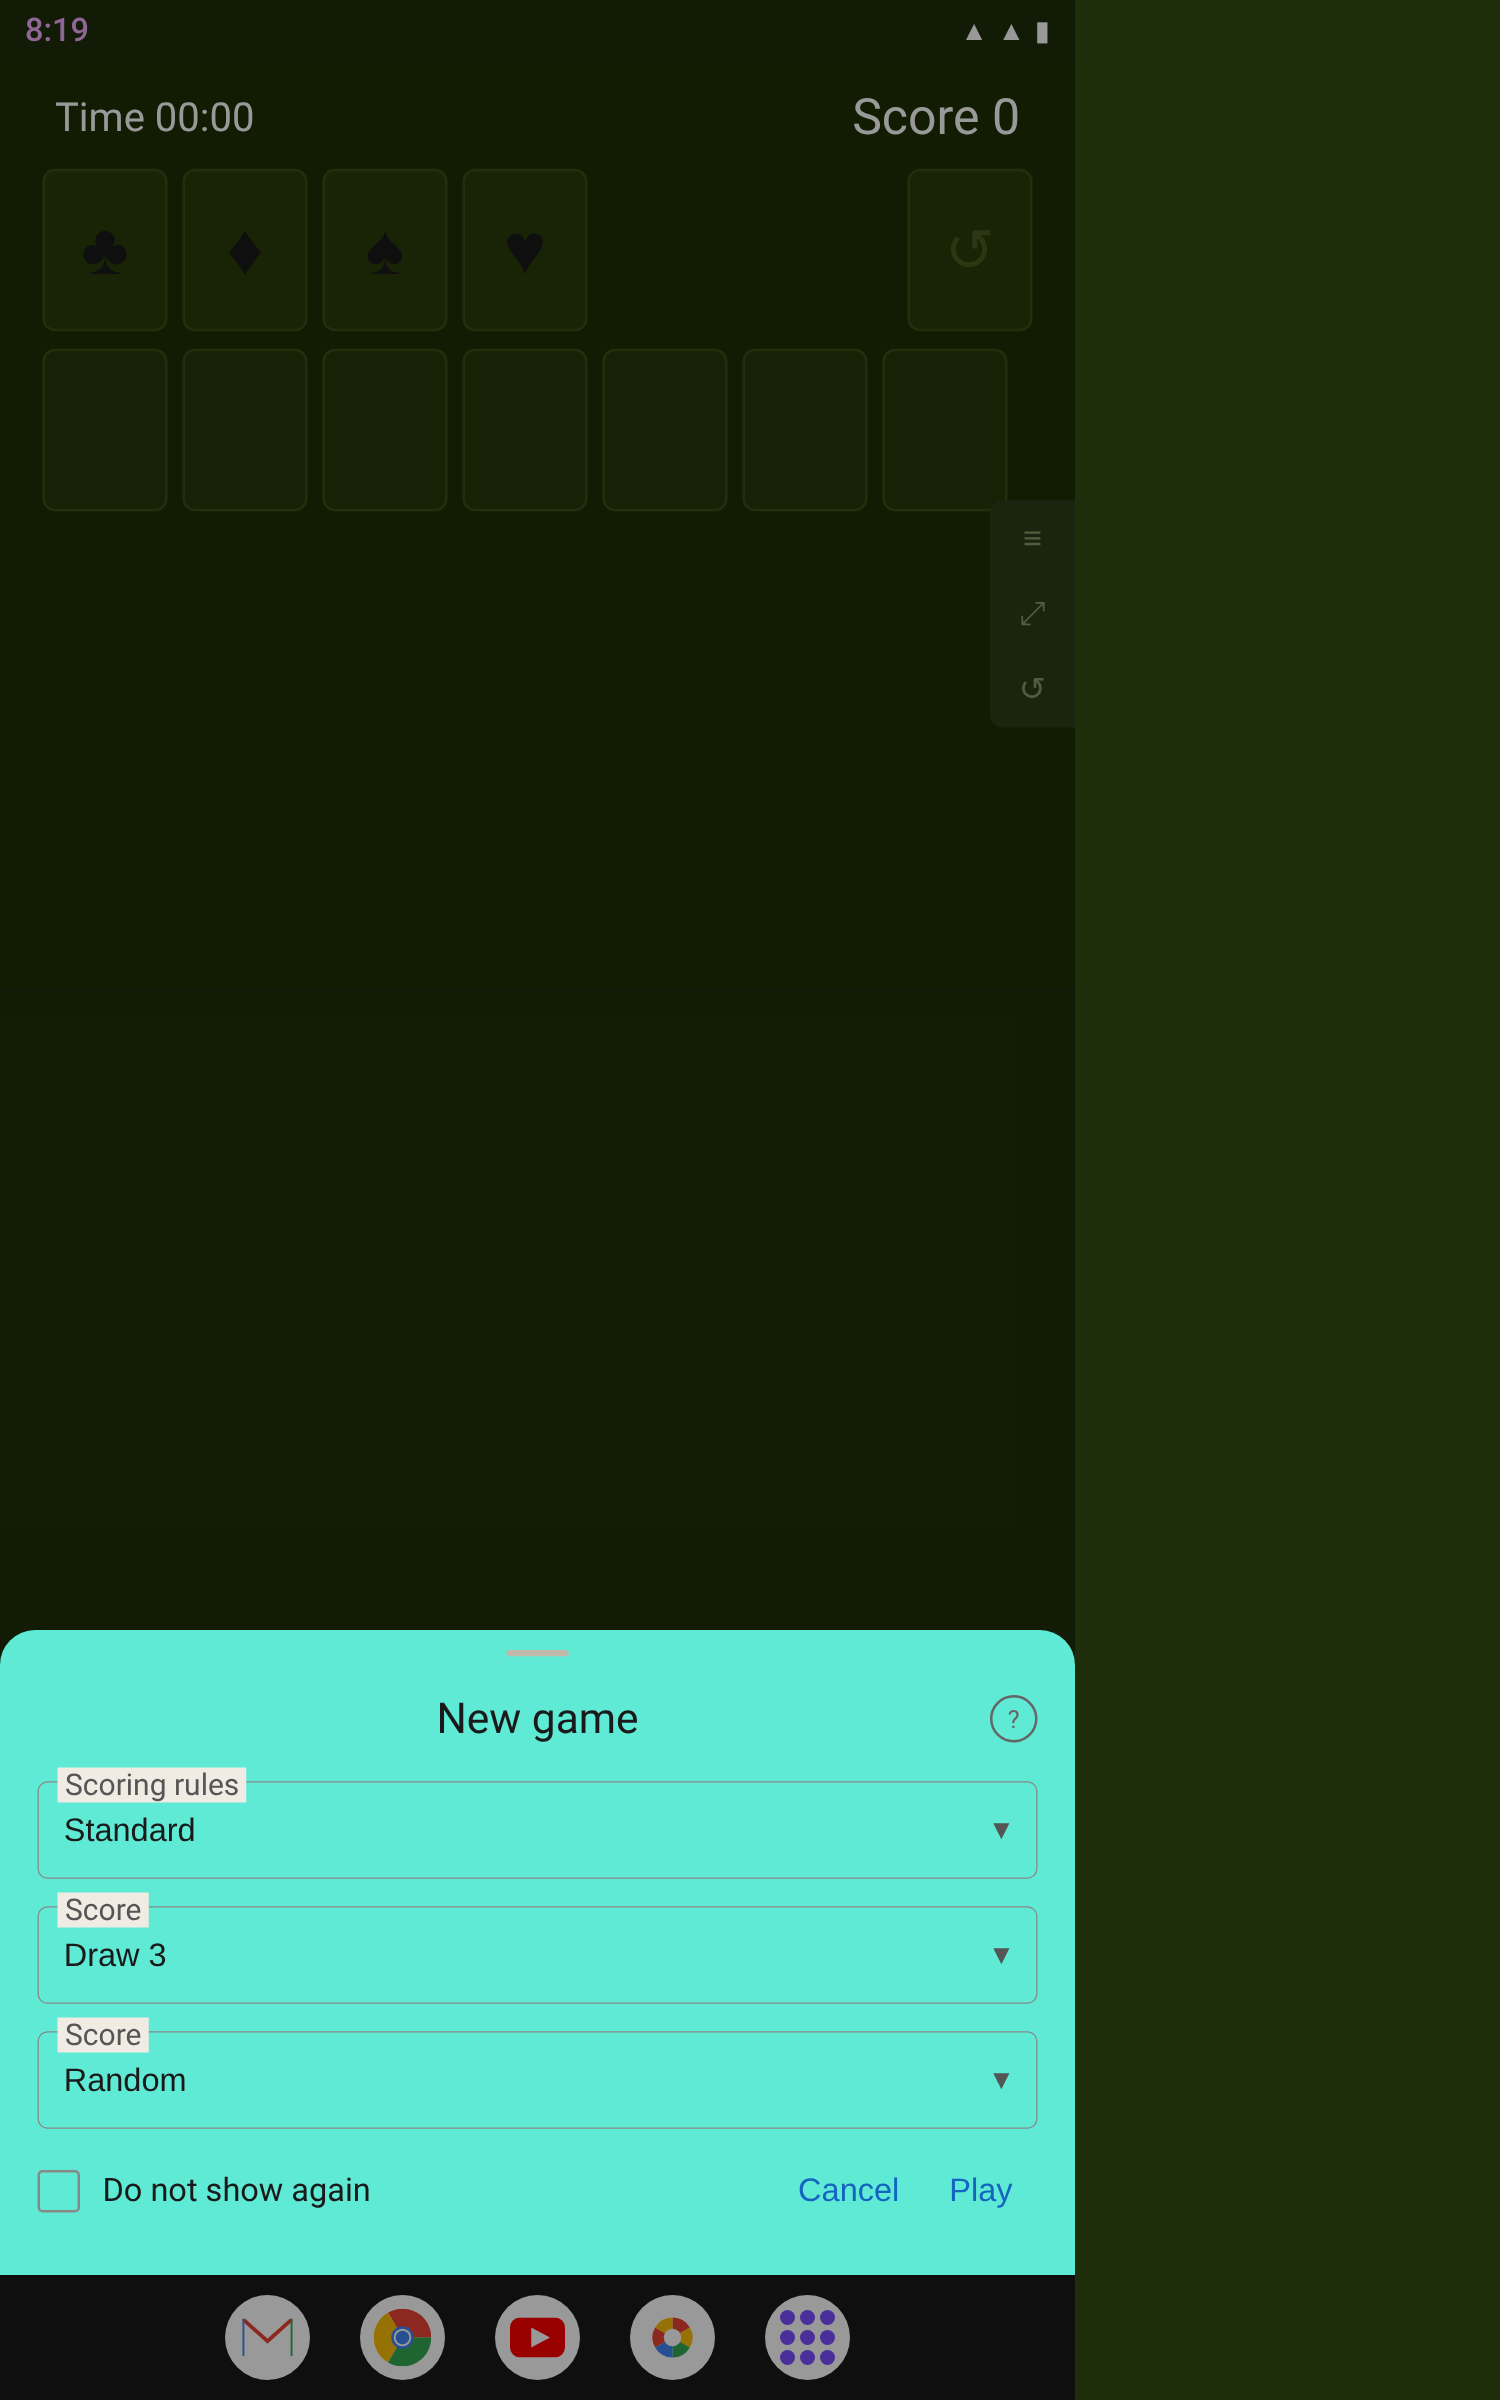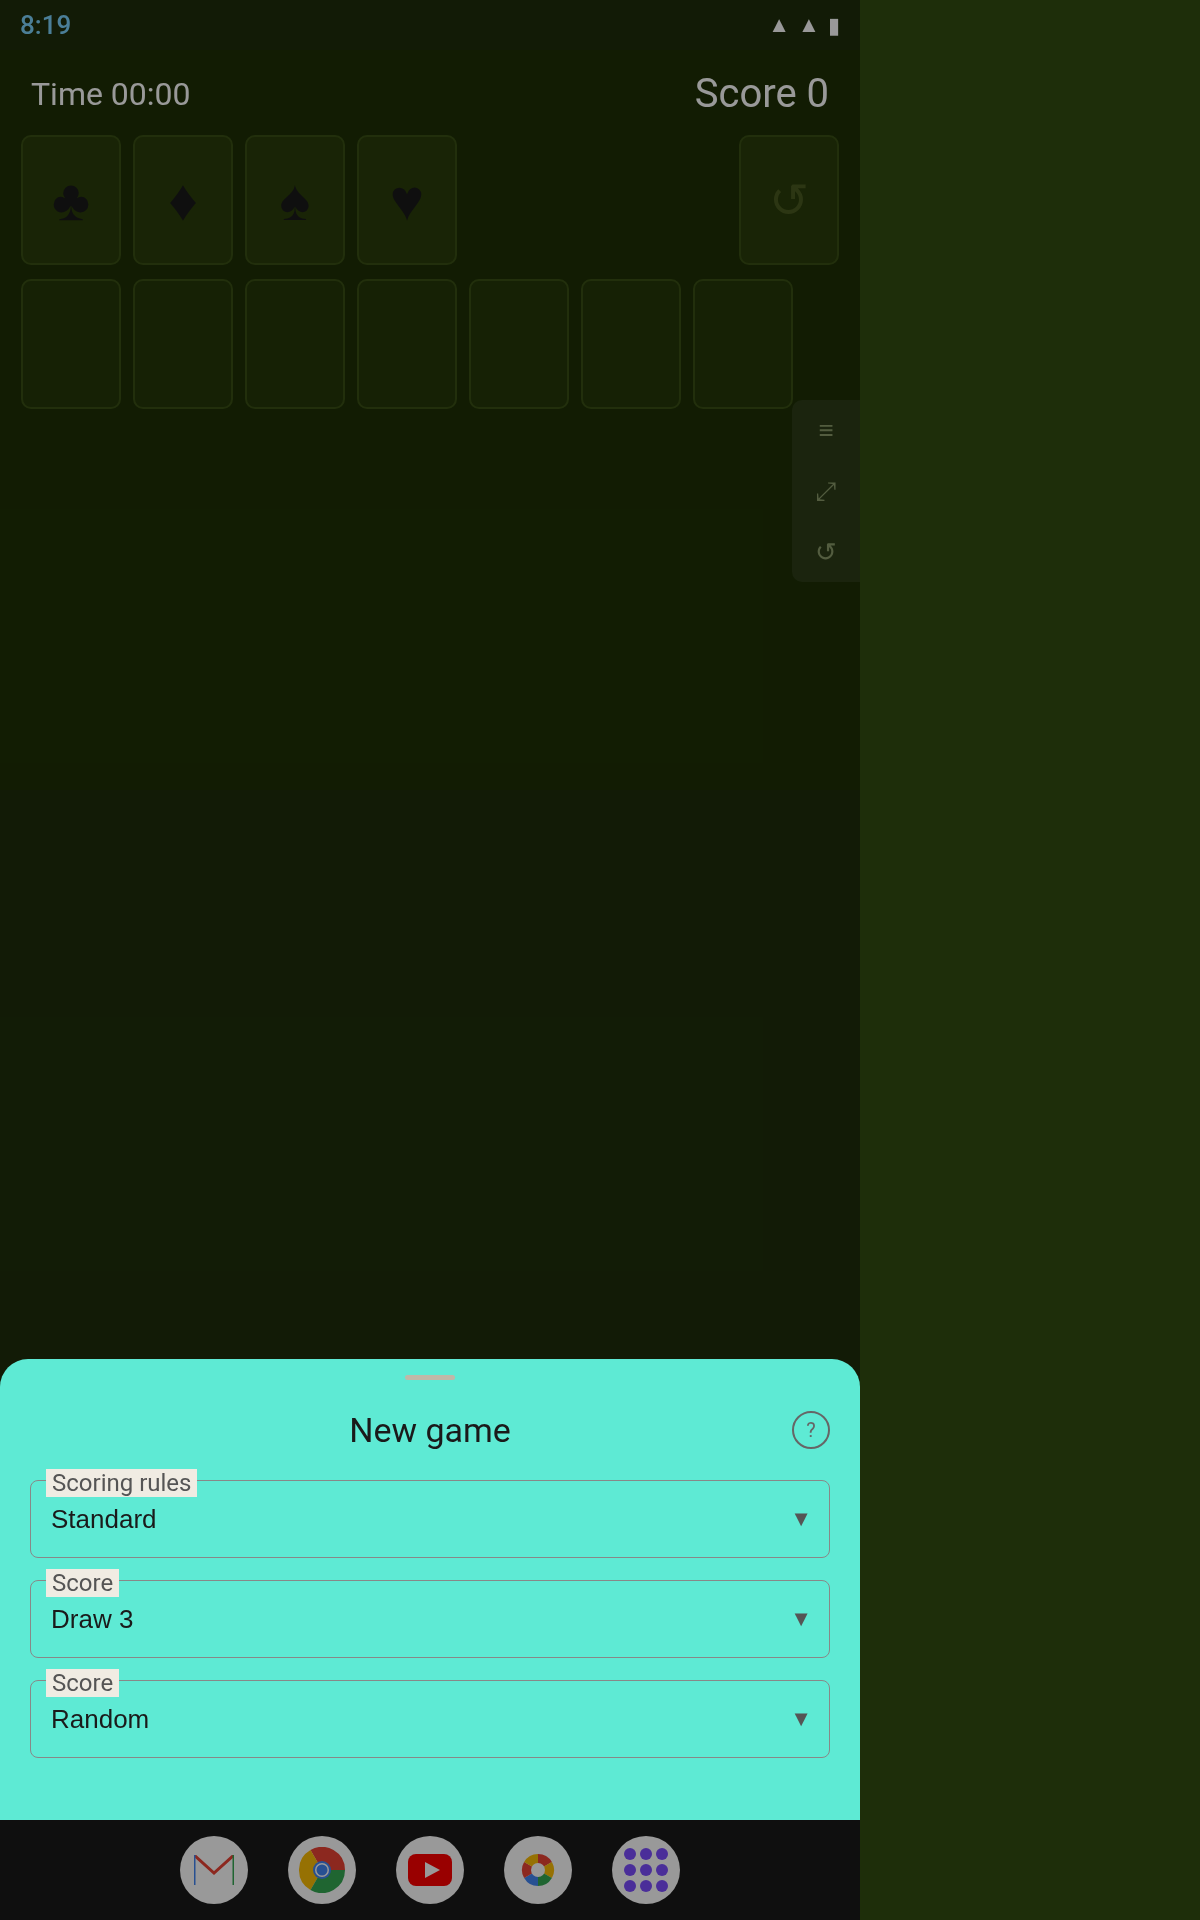--- a/index.html
+++ b/index.html
@@ -19,39 +19,39 @@
       top: 0; left: 0; right: 0;
       height: 50px;
       display: flex;
       align-items: center;
       justify-content: space-between;
       padding: 0 20px;
       z-index: 10;
     }
 
     .status-time {
-      color: #7dd3fc;
+      color: #f0abfc;
       font-size: 26px;
       font-weight: 500;
     }
 
     .status-icons {
       display: flex;
       align-items: center;
       gap: 8px;
     }
 
     
     .game-area {
       position: absolute;
       top: 50px;
       left: 0; right: 0;
       height: 740px;
       background: #1e3005;
-      padding: 20px 21px;
+      padding: 20px 34px;
     }
 
     .game-header {
       display: flex;
       justify-content: space-between;
       align-items: center;
       margin-bottom: 18px;
       padding: 0 10px;
     }
 
@@ -390,20 +390,28 @@
   <div class="form-field">
     <span class="field-label">Score</span>
     <select class="field-select">
       <option selected="">Random</option>
       <option>Specific</option>
     </select>
     <span class="field-arrow">▼</span>
   </div>
 
 
+  <div class="modal-footer">
+    <div class="modal-footer-left">
+      <div class="checkbox"></div>
+      <span class="checkbox-label" style="margin-left:18px;">Do not show again</span>
+    </div>
+    <button class="btn-cancel">Cancel</button>
+    <button class="btn-play">Play</button>
+  </div>
 </div>
 
 <div class="bottom-nav">
 
   <div class="app-icon">
     <svg width="40" height="30" viewBox="0 0 40 30">
       <rect width="40" height="30" rx="3" fill="white"></rect>
       <polyline points="0,0 20,18 40,0" fill="none" stroke="#EA4335" stroke-width="3"></polyline>
       <line x1="0" y1="0" x2="0" y2="30" stroke="#4285F4" stroke-width="3"></line>
       <line x1="40" y1="0" x2="40" y2="30" stroke="#34A853" stroke-width="3"></line>

